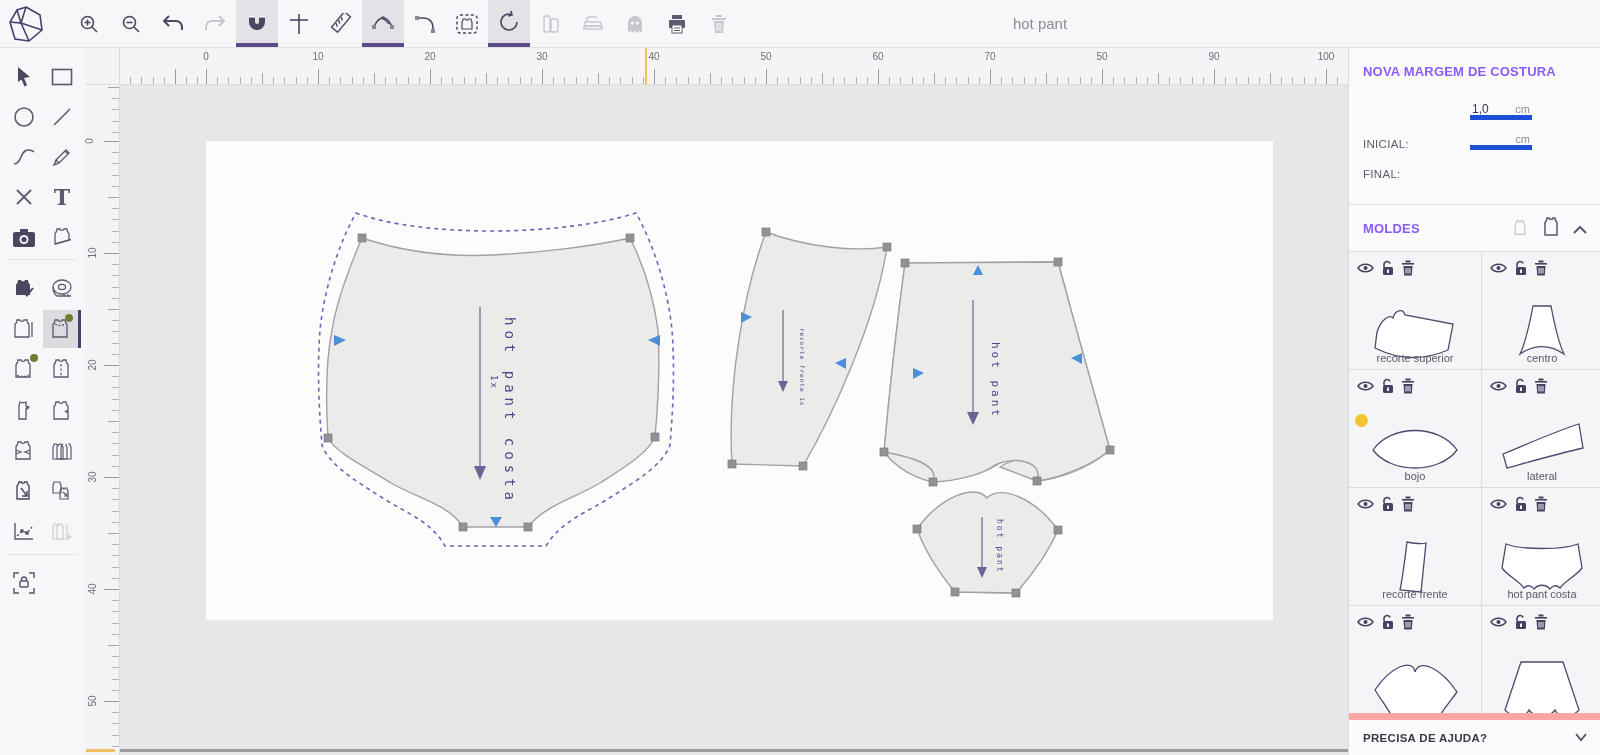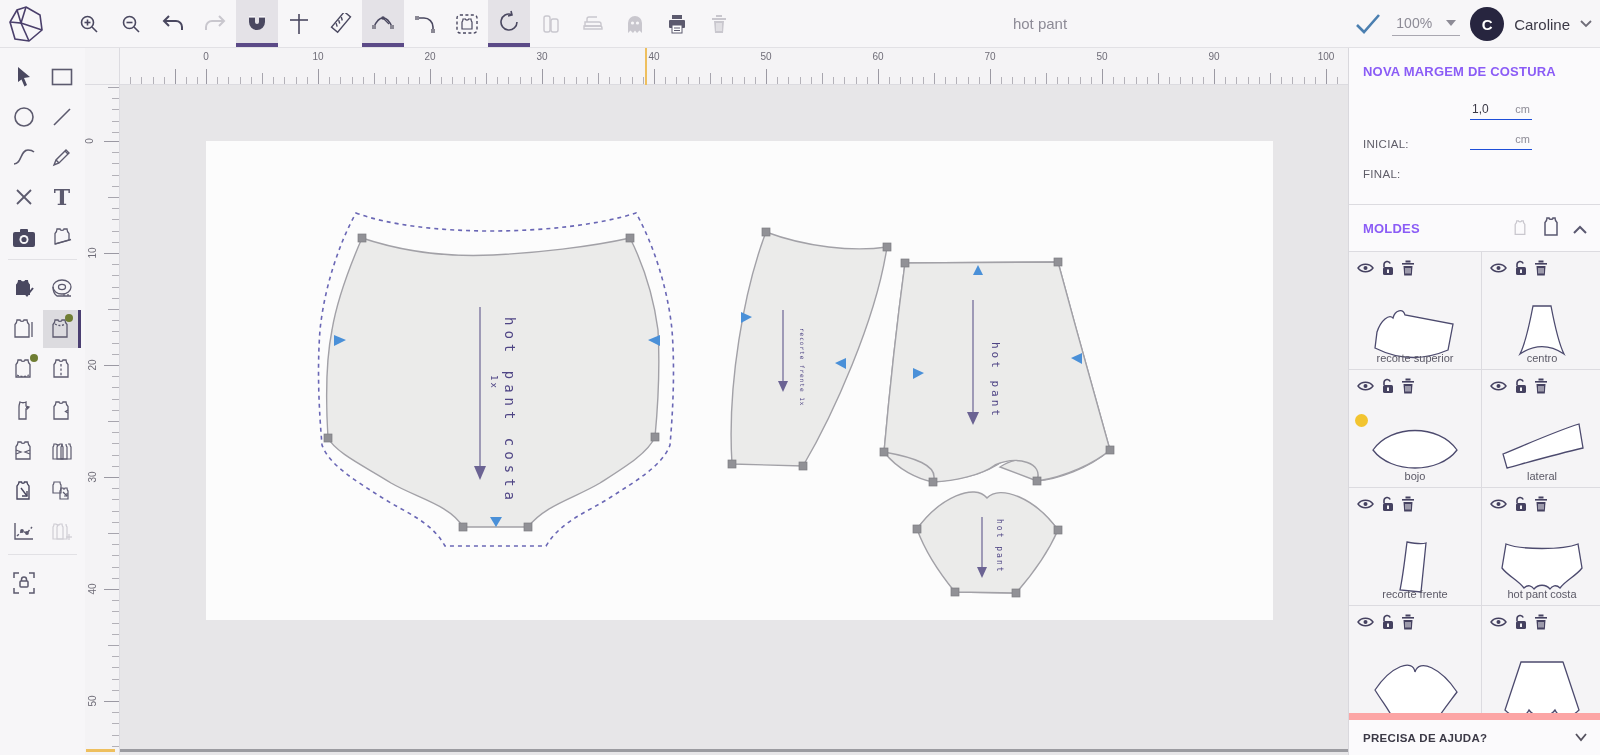--- a/index.html
+++ b/index.html
@@ -59,21 +59,21 @@
   .grainhead { fill:#6b6393; }
   .ptext { font-family:"DejaVu Sans Mono", monospace; fill:#4f4585; }
   #canvas-hscroll { position:absolute; left:0; bottom:3px; width:1228px; height:3px; background:#9b9ba0; }
 
   
   #rpanel { position:absolute; left:1348px; top:48px; width:252px; height:707px; background:#fbfafc; border-left:1px solid #d9d8dd; z-index:25; }
   .sec-title { font-size:13px; font-weight:bold; color:#8b5cf6; letter-spacing:0.2px; }
   #seam-sec { position:absolute; left:0; top:0; width:252px; height:157px; border-bottom:1px solid #dcdbe0; }
   .frow { position:absolute; left:14px; width:230px; height:22px; }
   .flabel { position:absolute; left:0; top:3px; font-size:11.5px; color:#5f5d68; letter-spacing:0.3px;margin-top:35px; }
-  .fline { position:absolute; left:107px; top:0; width:62px; border-bottom:1px solid #1d4ed8; height:20px; }
+  .fline { position:absolute; left:107px; top:0; width:62px; border-bottom:5px solid #1d4ed8; height:20px; }
   .fval { position:absolute; left:2px; top:2px; font-size:12px; color:#3b3946; }
   .funit { position:absolute; right:2px; top:3px; font-size:11px; color:#8d8b96; }
   .fselect { position:absolute; left:107px; top:0; width:137px; height:20px; border-bottom:1px solid #9b99a3; }
   .fselval { position:absolute; left:18px; top:3px; font-size:12px; color:#9b99a3; }
   .caret { width:0; height:0; border-left:5px solid transparent; border-right:5px solid transparent; border-top:6px solid #8d8b96; }
   #moldes-head { position:absolute; left:0; top:157px; width:252px; height:47px; border-bottom:1px solid #dcdbe0; background:#fbfafc; }
   #moldes-grid { position:absolute; left:0; top:204px; width:252px; height:461px; display:grid; grid-template-columns:132px 120px; grid-auto-rows:117px; background:#dcdbe0; grid-gap:1px; overflow:hidden; }
   .mcell { position:relative; background:#f5f4f6; overflow:hidden; }
   .mtools { position:absolute; left:8px; top:8px; display:flex; gap:7px; align-items:center; }
   .micon { color:#454160; display:flex; }
@@ -209,36 +209,20 @@
           <rect x="7" y="2" width="6" height="2"></rect>
           <path d="M5 8 H15 L14 20 H6 Z"></path>
           <line x1="8" y1="10" x2="8" y2="18" stroke="#f7f6f8"></line>
           <line x1="10" y1="10" x2="10" y2="18" stroke="#f7f6f8"></line>
           <line x1="12" y1="10" x2="12" y2="18" stroke="#f7f6f8"></line>
         </svg>
     </div>
 
     <div class="tb-title">hot pant</div>
 
-    <div class="tb-right">
-      <span style="display:flex">
-        <svg width="28" height="24" viewBox="0 0 28 24" fill="none" stroke="#4b7fb0" stroke-width="2.6">
-            <polyline points="3,13 10,20 25,3"></polyline>
-          </svg>
-      </span>
-      <div class="zoomsel">
-        <span class="zval">100%</span>
-        <span class="caret"></span>
-      </div>
-      <div class="avatar">C</div>
-      <span class="username">Caroline</span>
-      <svg width="12" height="8" viewBox="0 0 12 8">
-          <polyline points="1,1 6,6 11,1" fill="none" stroke="#6f6d78" stroke-width="1.8"></polyline>
-        </svg>
-    </div>
   </header>
 
   <aside id="sidebar">
 
     <div class="tool" style="left:5px;top:10px">
       <svg width="20" height="22" viewBox="0 0 20 22">
           <polygon points="4,1 16,11 10,12 13,19 10.5,20.5 7.5,13.5 4,16" fill="#4a4860"></polygon>
         </svg>
     </div>
     <div class="tool" style="left:43px;top:10px">

